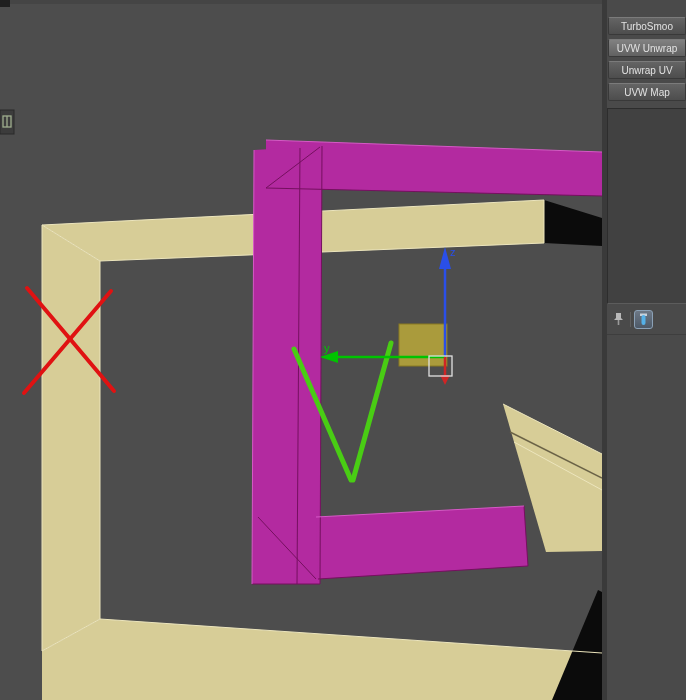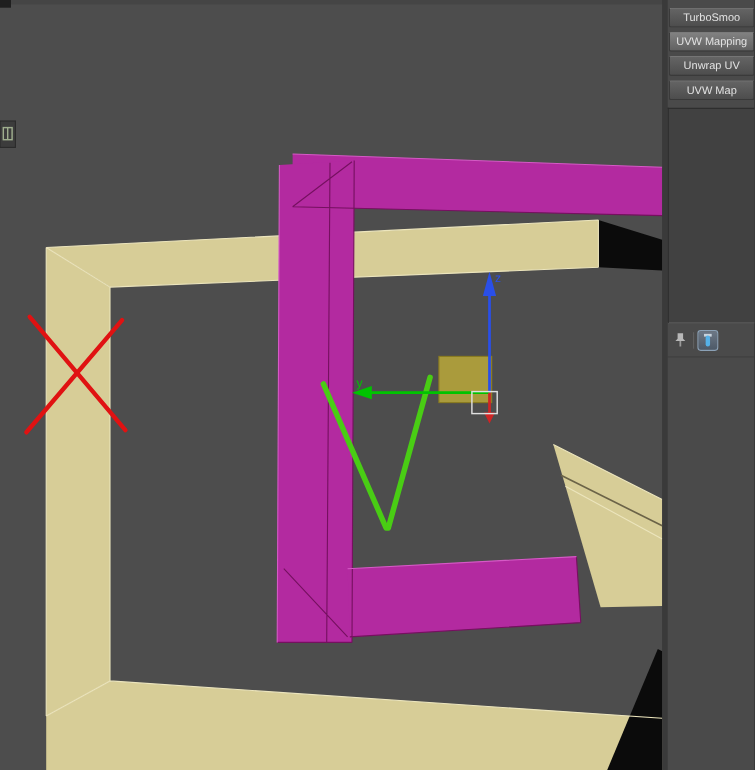--- a/index.html
+++ b/index.html
@@ -1,21 +1,21 @@
 <!DOCTYPE html>
 <html><head>
 <meta charset="utf-8">
 <style>
   html,body{margin:0;padding:0;background:#2e2e2e;}
   .app{width:686px;height:700px;display:flex;overflow:hidden;
        font-family:"Liberation Sans",sans-serif;position:relative;}
   .viewport{width:602px;height:700px;position:relative;overflow:hidden;}
   .viewport svg{display:block;}
   .side-panel{width:84px;height:700px;background:#4a4a4a;border-left:5px solid #3a3a3a;
-      box-sizing:border-box;display:flex;flex-direction:column;padding-top:7px;}
+      box-sizing:border-box;display:flex;flex-direction:column;padding-top:17px;}
   .mod-btn{display:block;width:78px;margin:0 0 4px 1px;height:18px;font-size:10px;color:#e2e2e2;
       background:linear-gradient(#646464,#4d4d4d);border:1px solid #393939;border-top-color:#7b7b7b;
       border-radius:2px;padding:0 2px;font-family:inherit;white-space:nowrap;overflow:hidden;
       text-align:center;cursor:pointer;}
   .mod-btn.active{background:linear-gradient(#818181,#616161);}
   .stack-list{margin-top:3px;height:194px;background:#414141;border:1px solid;
       border-color:#2d2d2d #5c5c5c #5c5c5c #2d2d2d;border-right:none;}
   .stack-toolbar{height:30px;display:flex;align-items:center;gap:3px;padding-left:4px;
       border-bottom:1px solid #3e3e3e;}
   .tb-icon{width:16px;height:16px;display:inline-flex;cursor:pointer;}
@@ -94,21 +94,21 @@
         <rect x="3" y="116" width="8" height="11" fill="none" stroke="#9fae8e" stroke-width="1.3"></rect>
         <line x1="7" y1="116" x2="7" y2="127" stroke="#9fae8e" stroke-width="1.3"></line>
       </g>
     </svg>
   </div>
 
   <div class="side-panel">
 
     <div>
       <button class="mod-btn">TurboSmoo</button>
-      <button class="mod-btn active">UVW Mapping</button>
+      <button class="mod-btn active">UVW Unwrap</button>
       <button class="mod-btn">Unwrap UV</button>
       <button class="mod-btn">UVW Map</button>
     </div>
 
     <div class="stack-list"></div>
 
     <div class="stack-toolbar">
       <span class="tb-icon">
         <svg width="16" height="16" viewBox="0 0 16 16">
           <path d="M5,2 L10,2 L10,7 L12,9 L3,9 L5,7 Z" fill="#b8b8b8"></path>

